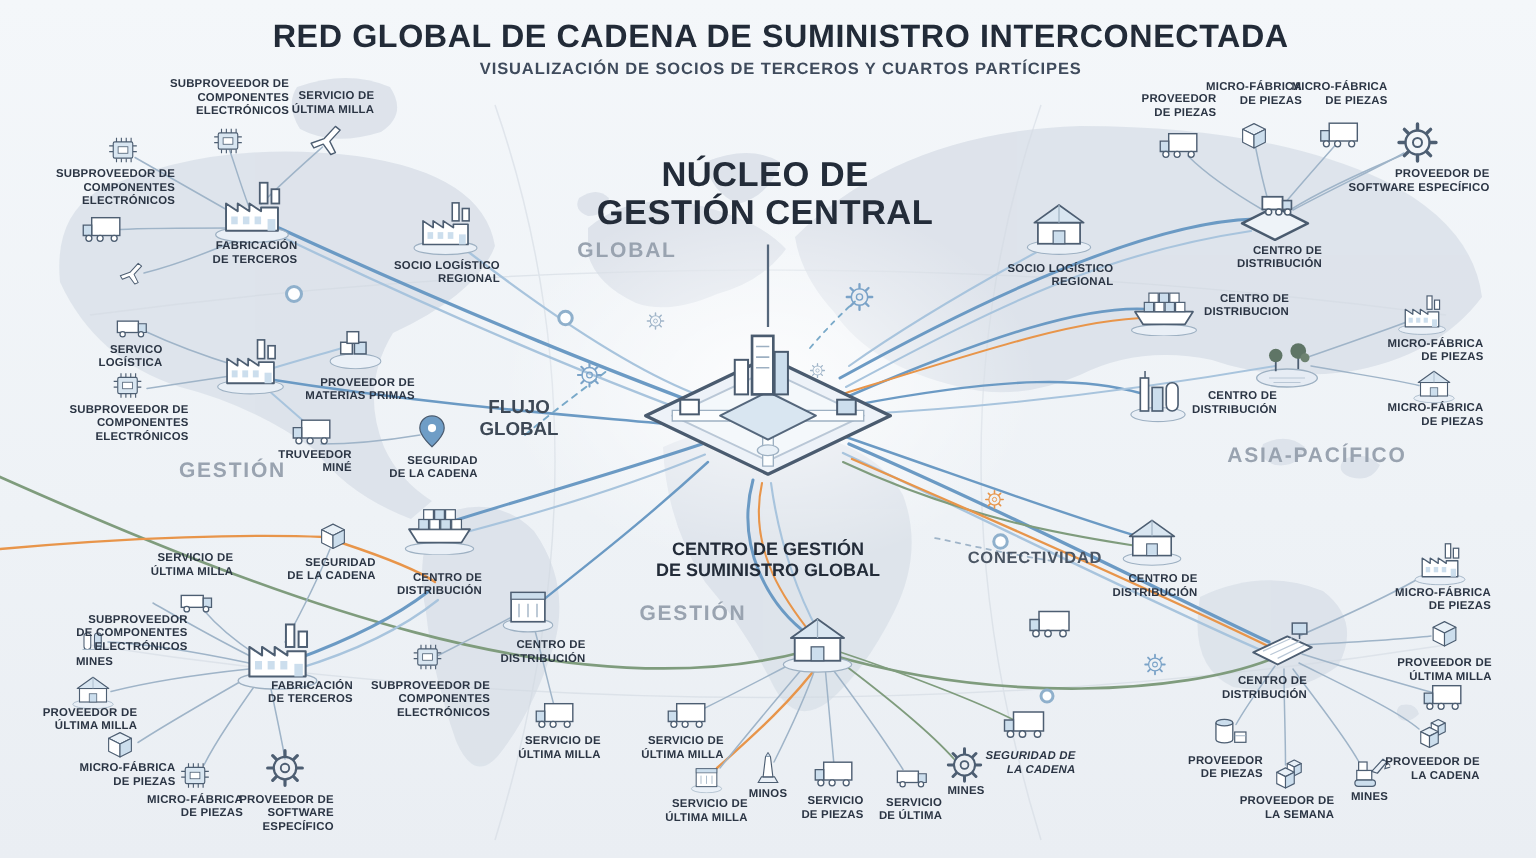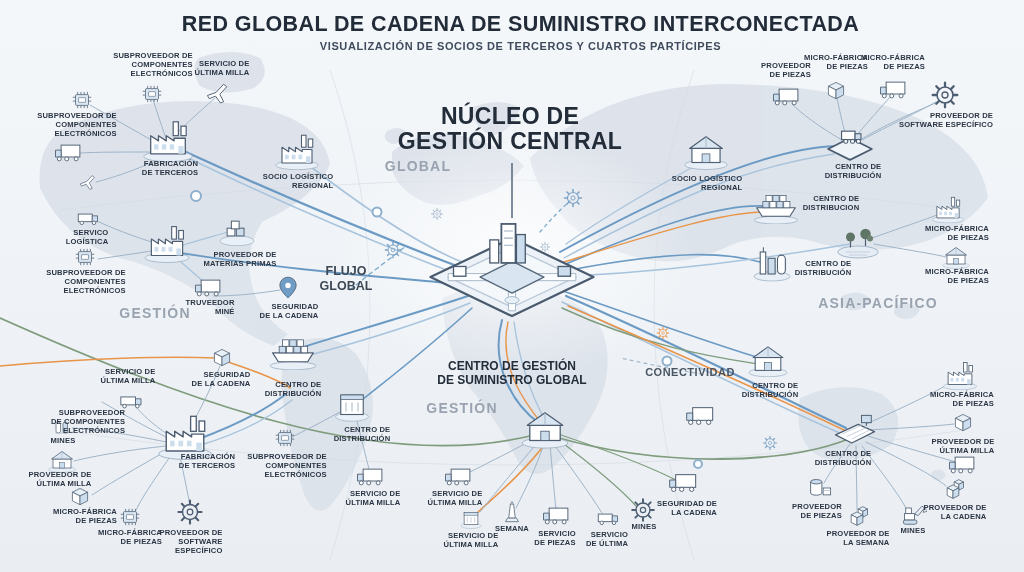--- a/index.html
+++ b/index.html
@@ -462,37 +462,37 @@
           <use href="#i-truck"></use>
         </svg></div>
       <div class="nlabel" style="left: 455px; top: 490px;">SERVICIO DE<br>ÚLTIMA MILLA</div>
       <div class="icon-wrap" style="left: 471px; top: 518px;"><svg class="nicon" width="26" height="22" viewBox="0 0 56 48">
           <use href="#i-container"></use>
         </svg></div>
       <div class="nlabel" style="left: 471px; top: 532px;">SERVICIO DE<br>ÚLTIMA MILLA</div>
       <div class="icon-wrap" style="left: 512px; top: 513px;"><svg class="nicon" width="26" height="26" viewBox="0 0 48 48">
           <use href="#i-monument"></use>
         </svg></div>
-      <div class="nlabel" style="left: 512px; top: 525px;">SEMANA</div>
+      <div class="nlabel" style="left: 512px; top: 525px;">MINOS</div>
       <div class="icon-wrap" style="left: 556px; top: 515px;"><svg class="nicon" width="30" height="25" viewBox="0 0 48 40">
           <use href="#i-truck"></use>
         </svg></div>
       <div class="nlabel" style="left: 555px; top: 530px;">SERVICIO<br>DE PIEZAS</div>
       <div class="icon-wrap" style="left: 607px; top: 517px;"><svg class="nicon" width="28" height="21" viewBox="0 0 48 36">
           <use href="#i-van"></use>
         </svg></div>
       <div class="nlabel" style="left: 607px; top: 531px;">SERVICIO<br>DE ÚLTIMA</div>
       <div class="icon-wrap" style="left: 643px; top: 510px;"><svg class="nicon" width="28" height="28" viewBox="0 0 48 48">
           <use href="#i-gear"></use>
         </svg></div>
       <div class="nlabel" style="left: 644px; top: 523px;">MINES</div>
       <div class="icon-wrap" style="left: 683px; top: 482px;"><svg class="nicon" width="32" height="27" viewBox="0 0 48 40">
           <use href="#i-truck"></use>
         </svg></div>
-      <div class="nlabel" style="left: 687px; top: 500px;">SEGURIDAD DE<br>LA CADENA</div>
+      <div class="nlabel" style="left: 687px; top: 500px; font-style: italic;">SEGURIDAD DE<br>LA CADENA</div>
       <div class="icon-wrap" style="left: 855px; top: 430px;"><svg class="nicon" width="52" height="39" viewBox="0 0 64 48">
           <use href="#i-pos"></use>
         </svg></div>
       <div class="nlabel" style="left: 843px; top: 450px;">CENTRO DE<br>DISTRIBUCIÓN</div>
       <div class="icon-wrap" style="left: 820px; top: 488px;"><svg class="nicon" width="30" height="30" viewBox="0 0 48 48">
           <use href="#i-cylinder"></use>
         </svg></div>
       <div class="nlabel" style="left: 817px; top: 503px;">PROVEEDOR<br>DE PIEZAS</div>
       <div class="icon-wrap" style="left: 857px; top: 516px;"><svg class="nicon" width="28" height="28" viewBox="0 0 48 48">
           <use href="#i-boxes"></use>

